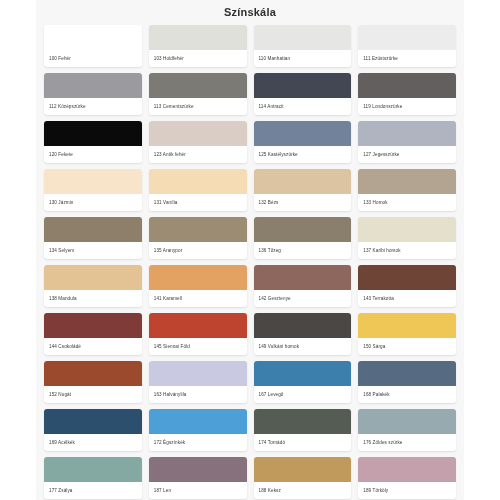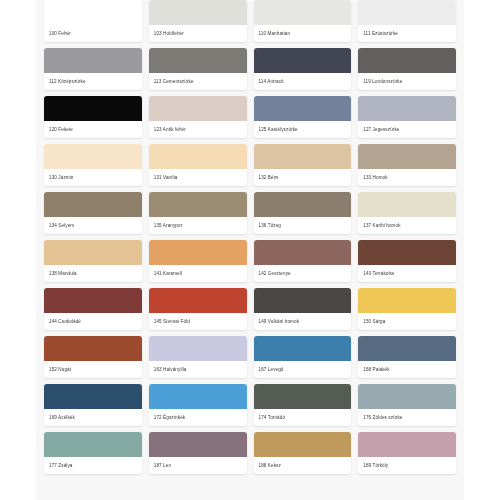--- a/index.html
+++ b/index.html
@@ -66,20 +66,21 @@
     letter-spacing: 0.1px;
     white-space: nowrap;
     overflow: hidden;
   }
 </style>
 </head>
 <body>
 
 <div class="page">
 
+  <h1 class="page-title">Színskála</h1>
 
   <div class="swatch-grid">
       <div class="swatch-card">
         <div class="swatch-color" style="background: rgb(255, 255, 255);"></div>
         <div class="swatch-label">100 Fehér</div>
       </div>
       <div class="swatch-card">
         <div class="swatch-color" style="background: rgb(223, 224, 218);"></div>
         <div class="swatch-label">103 Holdfehér</div>
       </div>

